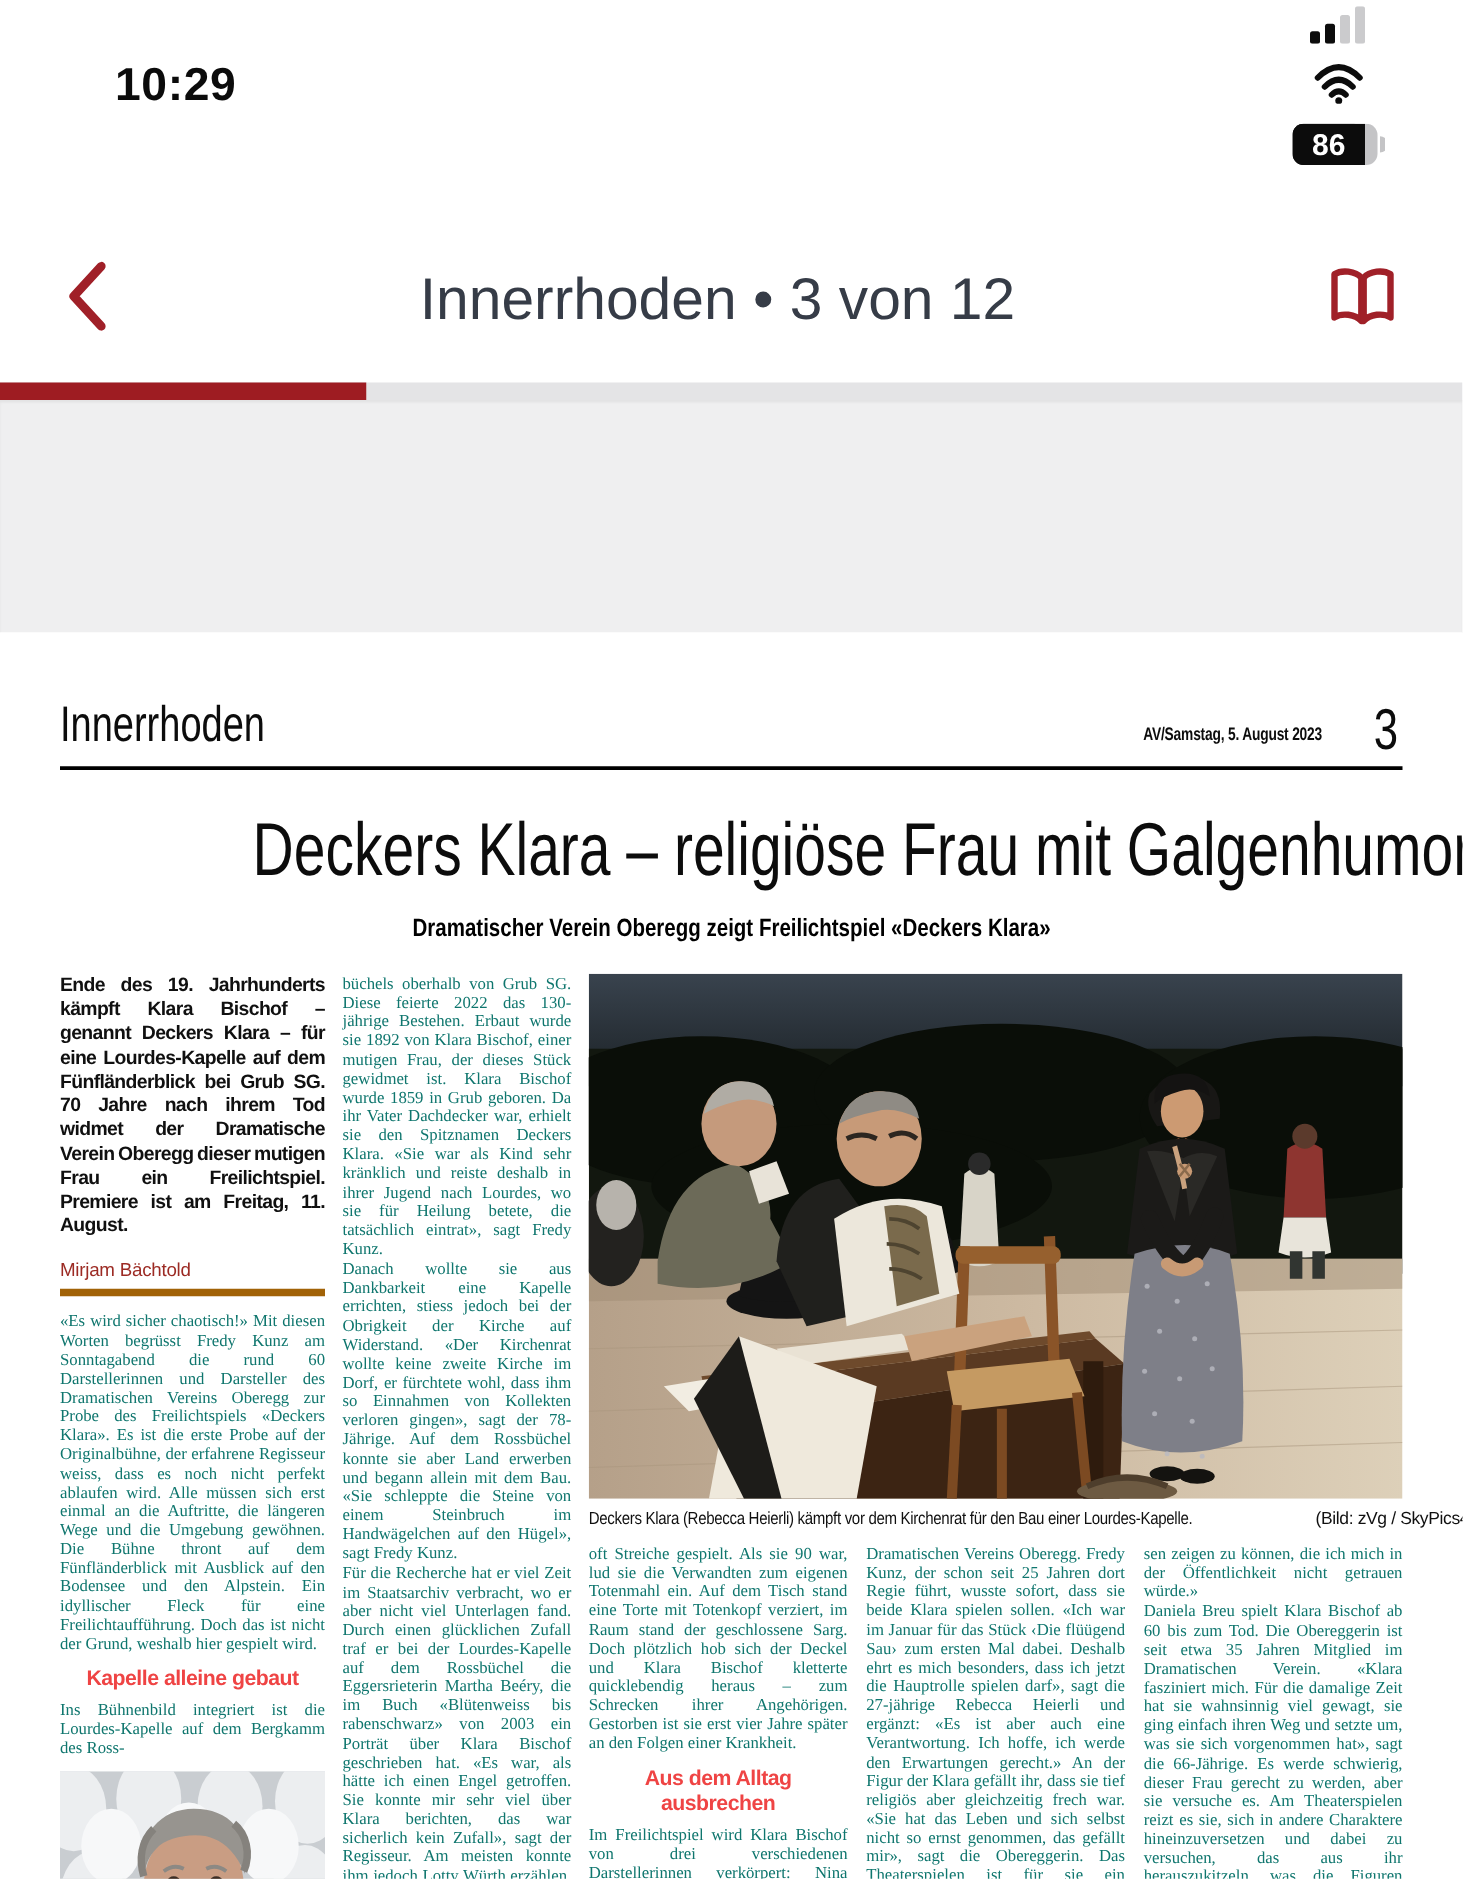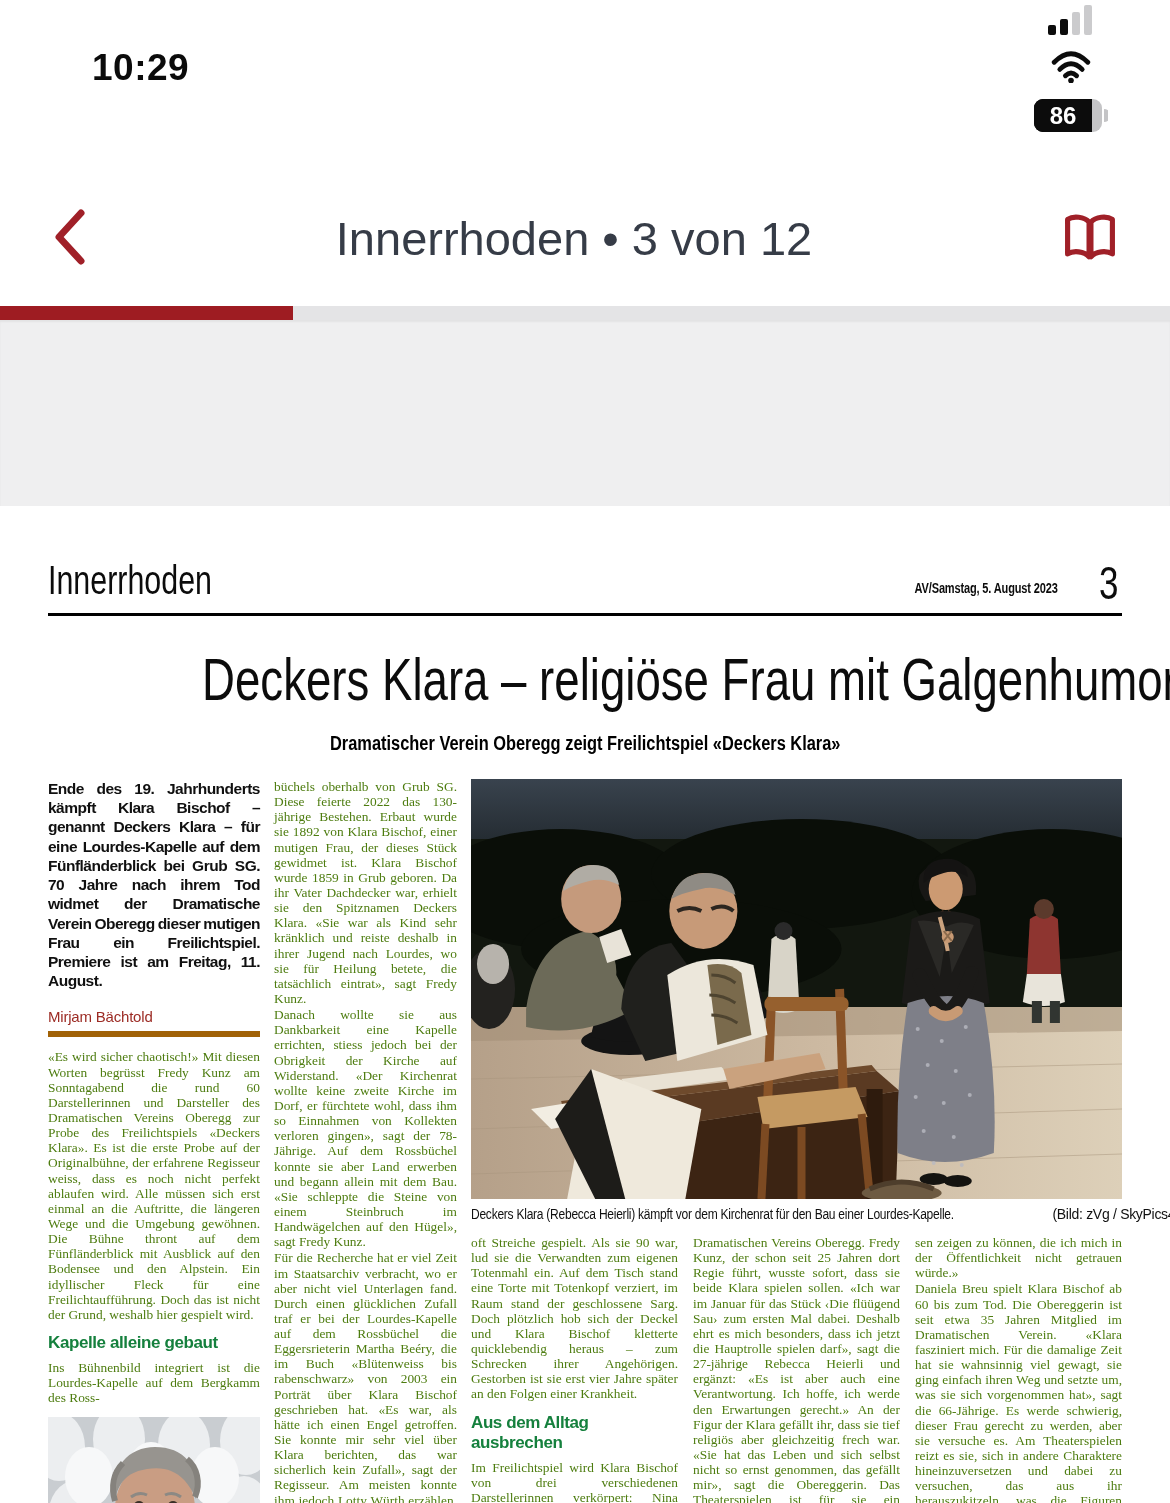--- a/index.html
+++ b/index.html
@@ -37,23 +37,23 @@
   
   .article{display:flex;gap:14px;margin-top:24px;}
   .c1{width:212px;flex:none;}
   .c2{width:183px;flex:none;}
   .cr{flex:1;min-width:0;}
   .lead{font-size:15.5px;line-height:1.24;font-weight:700;letter-spacing:-.5px;word-spacing:-1px;
     text-align:justify;color:#101010;}
   .byline{color:#9c2b24;font-size:15px;letter-spacing:-.2px;border-bottom:6px solid #a16207;
     padding:0 0 6px;margin:18px 0 12px;}
   p.body{font-family:"Liberation Serif",serif;font-size:13.4px;line-height:1.13;margin:0;
-    text-align:justify;color:#4d7c0f;}
+    text-align:justify;color:#0f766e;}
   p.body + p.body{margin-top:1px;}
-  h3.subhead{font-size:17px;font-weight:700;letter-spacing:-.4px;margin:11px 0 7px;color:#15803d;}
+  h3.subhead{font-size:17px;font-weight:700;letter-spacing:-.4px;text-align:center;margin:11px 0 7px;color:#ef4444;}
   .photo-cap-row{display:flex;justify-content:space-between;align-items:baseline;gap:20px;
     font-size:14px;font-weight:400;letter-spacing:-.3px;margin:7px 0 13px;color:#101010;}
   .photo-cap-row .credit{white-space:nowrap;}
   .bottom-cols{display:flex;gap:15px;}
   .bottom-cols>div{flex:1;min-width:0;}
   svg{display:block;}
   .stagephoto{width:100%;height:420px;}
   .portrait{width:100%;height:188px;margin-top:12px;}
 </style>
 </head>

